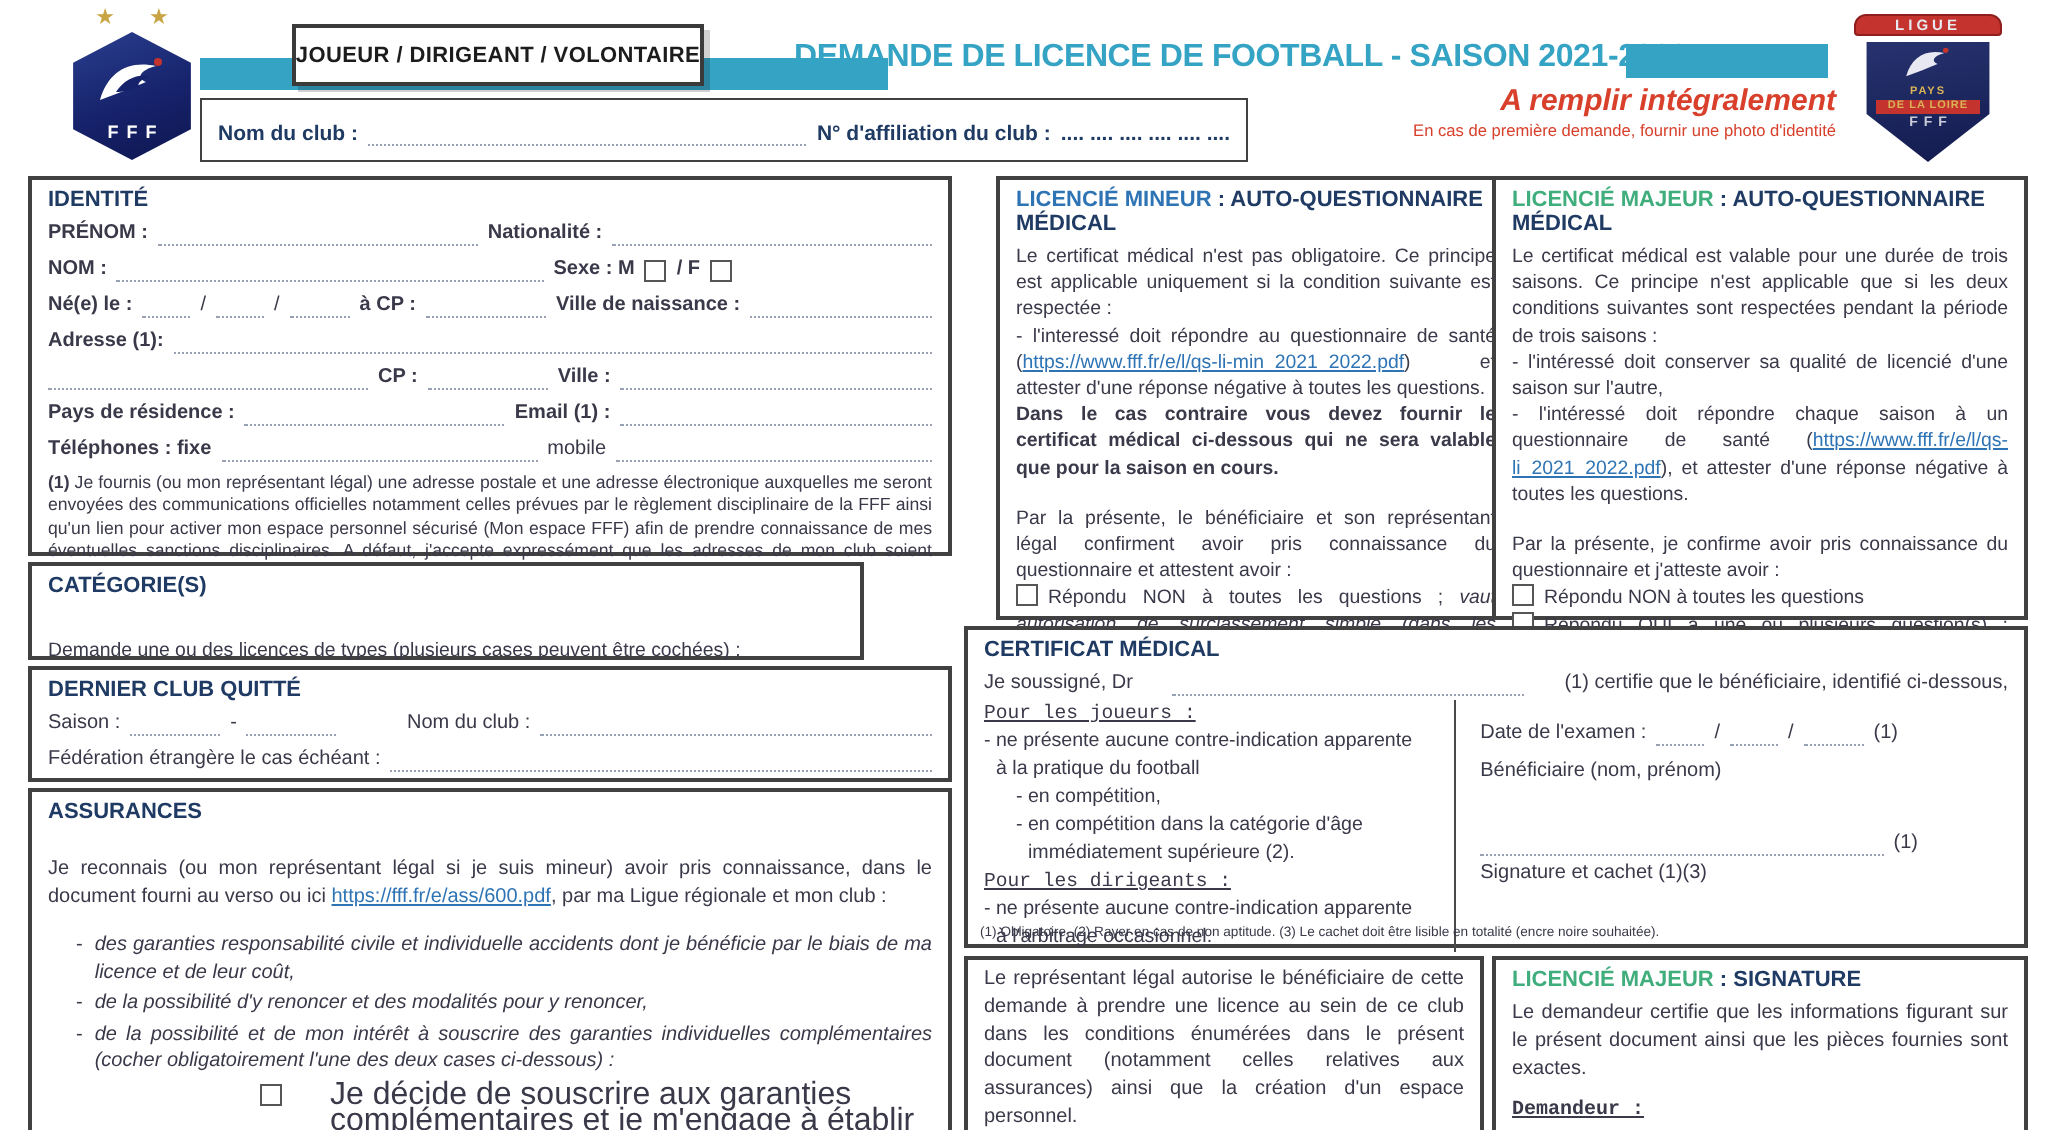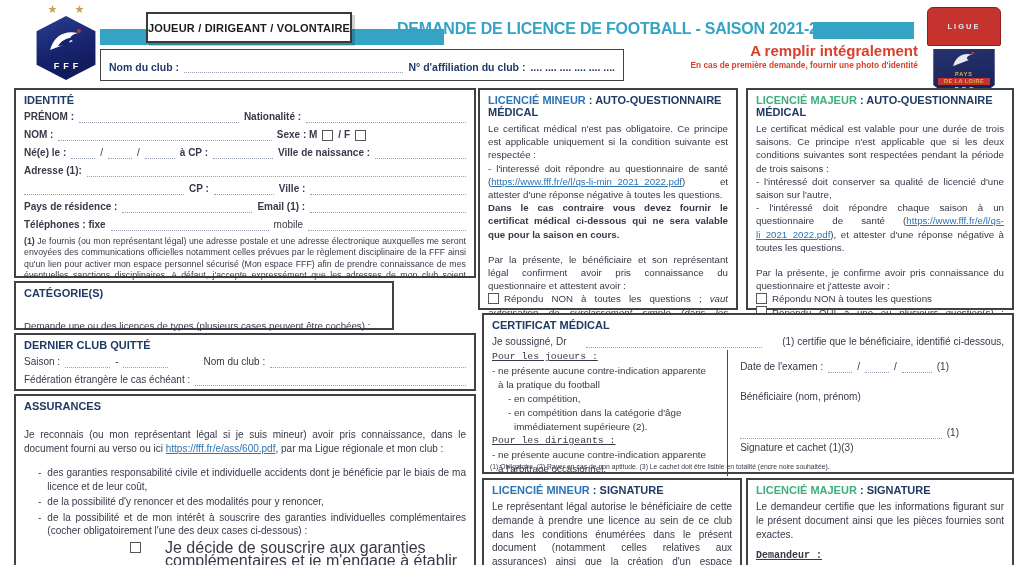--- a/index.html
+++ b/index.html
@@ -22,45 +22,45 @@
       font-size:9px;font-weight:bold;letter-spacing:4px;padding-left:4px;}
   .teal-bar{background:var(--teal);}
   .bar1{left:100px;top:29px;width:344px;height:16px;}
   .bar2{left:813px;top:22px;width:101px;height:17px;}
   .tab-box{left:146px;top:12px;width:206px;height:31px;background:#fff;border:2px solid #3a3a3a;
       box-shadow:3px 3px 0 rgba(0,0,0,.18);display:flex;align-items:center;justify-content:center;
       font-size:11px;font-weight:bold;color:#1c1c1c;letter-spacing:.2px;white-space:nowrap;}
   .page-title{left:397px;top:20px;font-size:16px;font-weight:bold;color:var(--teal);
       white-space:nowrap;letter-spacing:-.2px;}
   .fill-block{left:590px;top:42px;width:328px;text-align:right;color:var(--red);}
-  .fill-title{font-size:15px;font-weight:bold;line-height:18px;}
-  .fill-sub{font-size:8.3px;font-weight:bold;line-height:10.5px;}
+  .fill-title{font-size:15px;font-weight:bold;line-height:18px;font-style:italic;}
+  .fill-sub{font-size:8.3px;font-weight:normal;line-height:10.5px;}
   .club-box{left:100px;top:49px;width:524px;height:32px;border:1.5px solid var(--border);
       display:flex;align-items:flex-end;gap:5px;padding:0 8px 7px;color:var(--navy);
       font-weight:bold;font-size:10.5px;background:#fff;}
   .ligue-logo{left:927px;top:7px;width:74px;text-align:center;}
   .ligue-banner{background:#C4332E;border:1px solid #8e1f1c;border-radius:6px 6px 2px 2px;
-      color:#e8e8ee;font-size:7.5px;font-weight:bold;letter-spacing:2px;padding:14px 0;}
+      color:#e8e8ee;font-size:7.5px;font-weight:bold;letter-spacing:2px;padding:0 0;}
   .ligue-shield{width:64px;height:60px;margin:-1px auto 0;position:relative;
       background:linear-gradient(170deg,#27336f,#121b4e);
       clip-path:polygon(2% 0,98% 0,98% 60%,50% 100%,2% 60%);}
   .ligue-shield svg{display:block;margin:4px auto 0;}
   .ligue-pays{color:#D9B355;font-size:5.5px;font-weight:bold;letter-spacing:1px;line-height:6px;}
   .ligue-band{background:#C4332E;color:#D9B355;font-size:5.5px;font-weight:bold;
       letter-spacing:.5px;line-height:7px;margin:1px 6px 0;}
   .ligue-fff{color:#c9ccd6;font-size:7px;font-weight:bold;letter-spacing:3px;line-height:9px;padding-left:3px;}
   
   .box{position:absolute;background:#fff;border:2px solid var(--border);padding:3px 8px 4px;}
   .box h2{font-size:11px;color:var(--navy);margin:1px 0 4px;font-weight:bold;}
   .h2-blue{color:var(--blue);} .h2-green{color:var(--green);} .h2-navy{color:var(--navy);}
   #box-identite{left:14px;top:88px;width:462px;height:190px;}
-  #box-categories{left:14px;top:281px;width:380px;height:49px;}
+  #box-categories{left:14px;top:281px;width:418px;height:49px;}
   #box-dernier{left:14px;top:333px;width:462px;height:58px;}
   #box-assurances{left:14px;top:394px;width:462px;height:182px;}
-  #box-mineur-q{left:478px;top:88px;width:260px;height:222px;}
+  #box-mineur-q{left:498px;top:88px;width:260px;height:222px;}
   #box-majeur-q{left:746px;top:88px;width:268px;height:222px;}
   #box-certificat{left:482px;top:313px;width:532px;height:161px;}
   #box-mineur-sig{left:482px;top:478px;width:260px;height:92px;}
   #box-majeur-sig{left:746px;top:478px;width:268px;height:92px;}
   
   .row{display:flex;align-items:flex-end;gap:5px;margin:0 0 5px;font-size:10px;line-height:13px;}
   .bl{font-weight:bold;white-space:nowrap;}
   .rl{white-space:nowrap;}
   .dots{border-bottom:1.2px dotted var(--line);flex:1 1 auto;height:11px;min-width:10px;}
   .dots.w24{flex:0 0 24px;} .dots.w30{flex:0 0 30px;} .dots.w45{flex:0 0 45px;}
@@ -72,21 +72,21 @@
   .note{font-size:8.8px;line-height:11.4px;text-align:justify;margin-top:2px;}
   .note .ref{font-weight:bold;}
   p{margin:0;text-align:justify;font-size:9.7px;line-height:13.2px;}
   .mt{margin-top:12px;} .mts{margin-top:20px;}
   .b{font-weight:bold;} .it{font-style:italic;}
   .lnk{color:var(--blue);text-decoration:underline;cursor:pointer;}
   .vdiv{width:1.5px;height:13px;background:#4a4a4a;flex:0 0 auto;align-self:center;}
   .opt-row{display:flex;align-items:center;gap:6px;font-size:10px;margin-top:4px;}
   .opt-row .gap{flex:0 0 10px;}
   .bullet-row{display:flex;gap:6px;font-size:10px;line-height:13.5px;margin:2px 0 2px 14px;}
-  .bullet-row .txt{text-align:justify;}
+  .bullet-row .txt{text-align:justify;font-style:italic;}
   .choice-row{display:flex;align-items:flex-start;gap:24px;margin:3px 0 0 30px;font-size:16px;line-height:13.5px;}
   .choice-marker{flex:0 0 52px;color:#C13528;font-weight:bold;white-space:nowrap;}
   .choice-row .cb{margin-top:1px;}
   .underl{text-decoration:underline;font-weight:bold;font-family:Liberation Mono, monospace;}
   
   .cert-intro{display:flex;align-items:flex-end;gap:20px;font-size:10px;line-height:13px;margin-bottom:2px;}
   .cert-cols{display:flex;min-height:104px;}
   .cert-left{width:240px;padding-right:8px;font-size:9.8px;line-height:14px;}
   .cert-right{flex:1;border-left:1.5px solid #4a4a4a;padding-left:12px;font-size:10px;line-height:14px;padding-top:10px;}
   .ind1{padding-left:6px;} .ind2{padding-left:16px;} .ind3{padding-left:22px;}
@@ -304,21 +304,21 @@
         <div class="cert-line">- ne présente aucune contre-indication apparente</div>
         <div class="cert-line ind1">à la pratique du football</div>
         <div class="cert-line ind2">- en compétition,</div>
         <div class="cert-line ind2">- en compétition dans la catégorie d'âge</div>
         <div class="cert-line ind3">immédiatement supérieure (2).</div>
         <div class="underl" style="font-weight:normal">Pour les dirigeants :</div>
         <div class="cert-line">- ne présente aucune contre-indication apparente</div>
         <div class="cert-line ind1">à l'arbitrage occasionnel.</div>
       </div>
       <div class="cert-right">
-        <div class="row" style="margin-bottom:17px">
+        <div class="row" style="margin-bottom:6px">
           <span class="rl">Date de l'examen :</span>
           <span class="dots w24"></span>
           <span class="rl">/</span>
           <span class="dots w24"></span>
           <span class="rl">/</span>
           <span class="dots w30"></span>
           <span class="rl">(1)</span>
           <span style="flex:0 0 50px"></span>
         </div>
         <div>Bénéficiaire (nom, prénom)</div>
@@ -327,21 +327,20 @@
           <span class="rl">(1)</span>
           <span style="flex:0 0 40px"></span>
         </div>
         <div>Signature et cachet (1)(3)</div>
       </div>
     </div>
     <div class="footnote">(1) Obligatoire. (2) Rayer en cas de non aptitude. (3) Le cachet doit être lisible en totalité (encre noire souhaitée).</div>
   </div>
 
   <div class="box" id="box-mineur-sig">
-    <h2><span class="h2-blue">LICENCIÉ MINEUR</span><span class="h2-navy"> : </span><span class="h2-navy">SIGNATURE</span></h2>
     <p style="font-size:10px;line-height:13.8px;">Le représentant légal autorise le bénéficiaire de cette demande à prendre une licence au sein de ce club dans les conditions énumérées dans le présent document  (notamment celles relatives aux assurances) ainsi que la création d'un espace personnel.</p>
   </div>
 
   <div class="box" id="box-majeur-sig">
     <h2><span class="h2-green">LICENCIÉ MAJEUR</span><span class="h2-navy"> : </span><span class="h2-navy">SIGNATURE</span></h2>
     <p style="font-size:10px;line-height:13.8px;">Le demandeur certifie que les informations figurant sur le présent document ainsi que les pièces fournies sont exactes.</p>
     <div class="underl" style="margin-top:9px;font-size:10px;">Demandeur :</div>
 
   </div>
 

